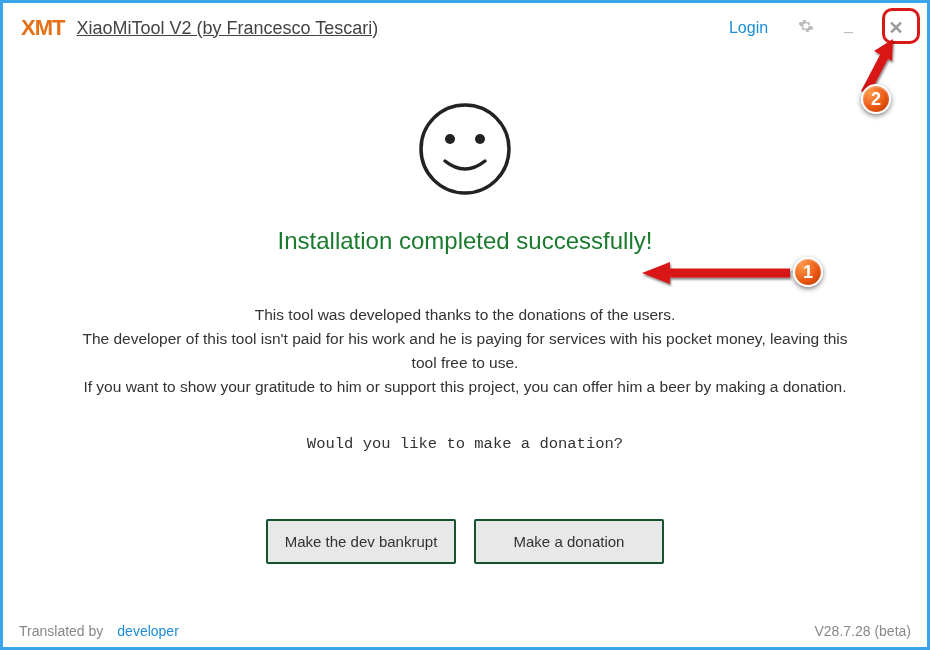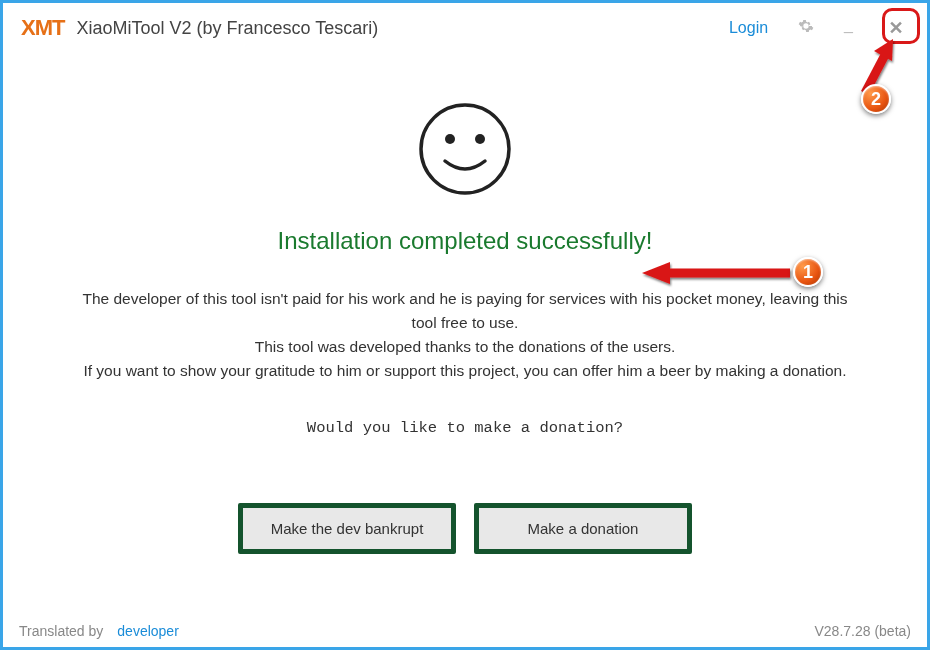--- a/index.html
+++ b/index.html
@@ -39,20 +39,21 @@
       font-weight: 800;
       font-size: 22px;
       color: #e67017;
       letter-spacing: -1px;
       font-family: Arial, sans-serif;
     }
     .title-text {
       font-size: 18px;
       color: #444;
       font-weight: 400;
+      text-decoration: underline;
     }
     .titlebar-right {
       display: flex;
       align-items: center;
       gap: 30px;
     }
     .login-link {
       color: #1a8cd8;
       font-size: 16px;
       cursor: pointer;
@@ -112,21 +113,21 @@
     .smiley path.mouth {
       fill: none;
       stroke: #222;
       stroke-width: 3.5;
       stroke-linecap: round;
     }
     .success-message {
       color: #1a7a2e;
       font-size: 24px;
       font-weight: 400;
-      margin-bottom: 32px;
+      margin-bottom: 48px;
     }
     .body-text {
       text-align: center;
       color: #333;
       font-size: 15.5px;
       line-height: 1.55;
       max-width: 790px;
       margin-bottom: 24px;
     }
     .body-text p {
@@ -139,24 +140,24 @@
       text-align: center;
       font-family: Liberation Mono, monospace;
     }
     .buttons {
       display: flex;
       gap: 18px;
       margin-top: 66px;
     }
     .btn {
       background: #e8e8e8;
-      border: 5px solid #14532d;
+      border: 2px solid #14532d;
       border-radius: 2px;
       padding: 12px 0;
-      width: 218px;
+      width: 190px;
       font-size: 15px;
       color: #333;
       cursor: pointer;
       font-family: inherit;
     }
     .footer {
       display: flex;
       justify-content: space-between;
       align-items: center;
       padding: 6px 16px 8px 16px;
@@ -224,22 +225,22 @@
 
   <div class="content">
     <svg class="smiley" viewBox="0 0 100 100">
       <circle class="face" cx="50" cy="50" r="44"></circle>
       <circle class="eye" cx="35" cy="40" r="5"></circle>
       <circle class="eye" cx="65" cy="40" r="5"></circle>
       <path class="mouth" d="M 30 62 Q 50 78 70 62"></path>
     </svg>
     <div class="success-message">Installation completed successfully!</div>
     <div class="body-text">
+      <p>This tool was developed thanks to the donations of the users.</p>
       <p>The developer of this tool isn't paid for his work and he is paying for services with his pocket money, leaving this tool free to use.</p>
-      <p>This tool was developed thanks to the donations of the users.</p>
       <p>If you want to show your gratitude to him or support this project, you can offer him a beer by making a donation.</p>
     </div>
     <div class="donation-question">Would you like to make a donation?</div>
     <div class="buttons">
       <button class="btn">Make the dev bankrupt</button>
       <button class="btn">Make a donation</button>
     </div>
   </div>
 
   <div class="footer">

